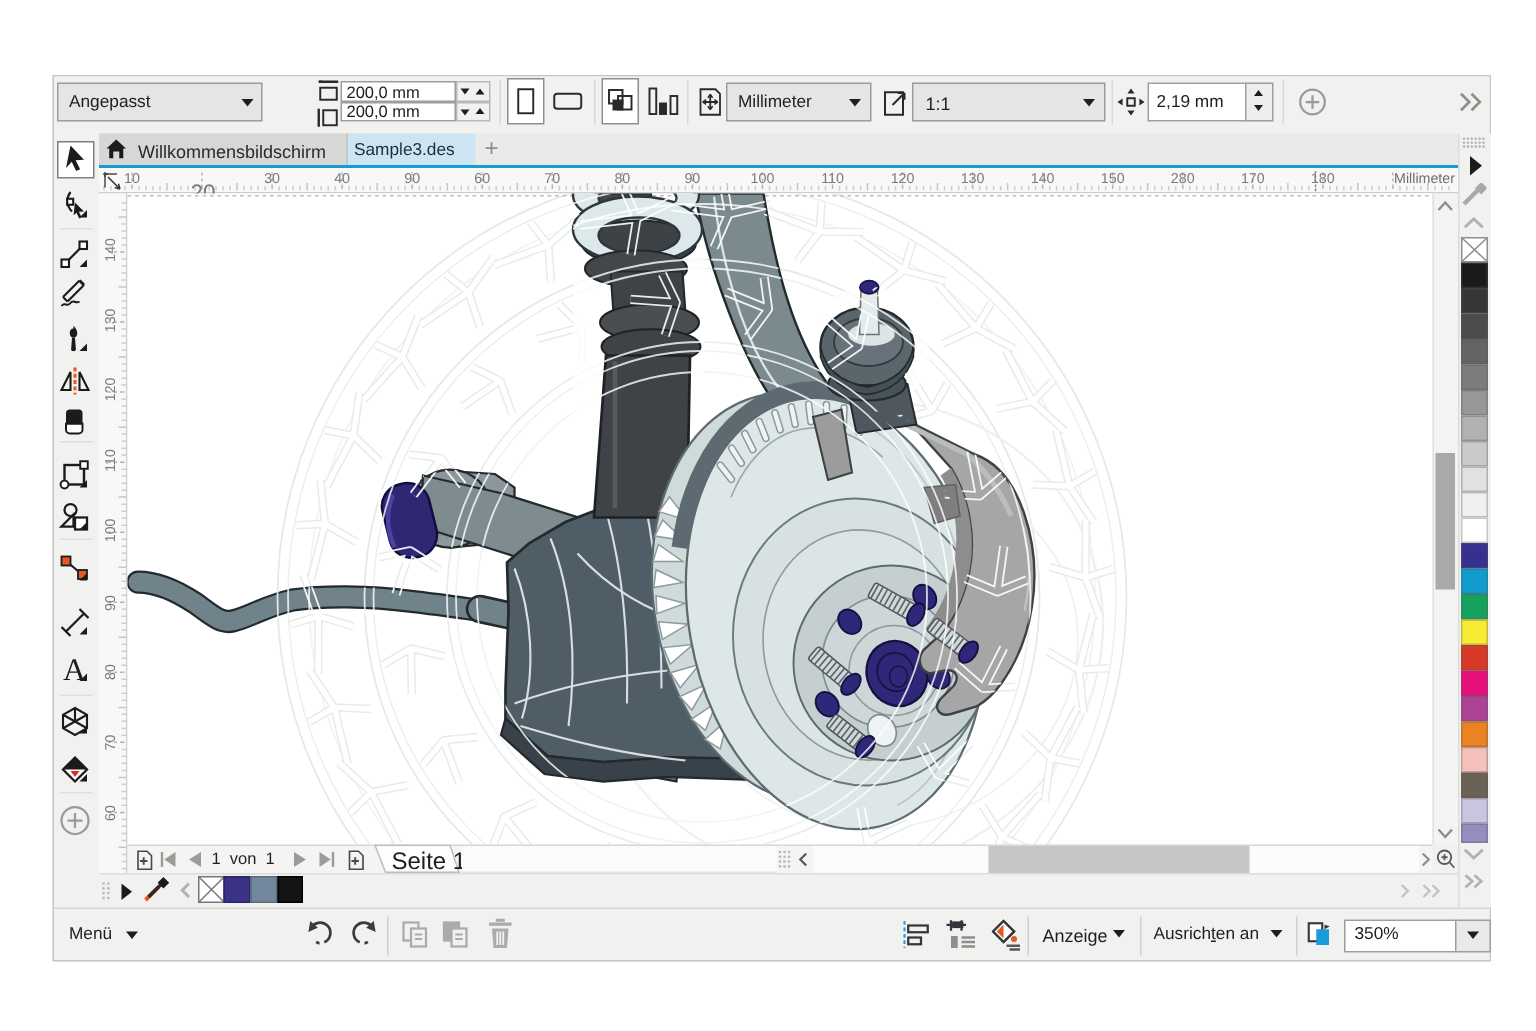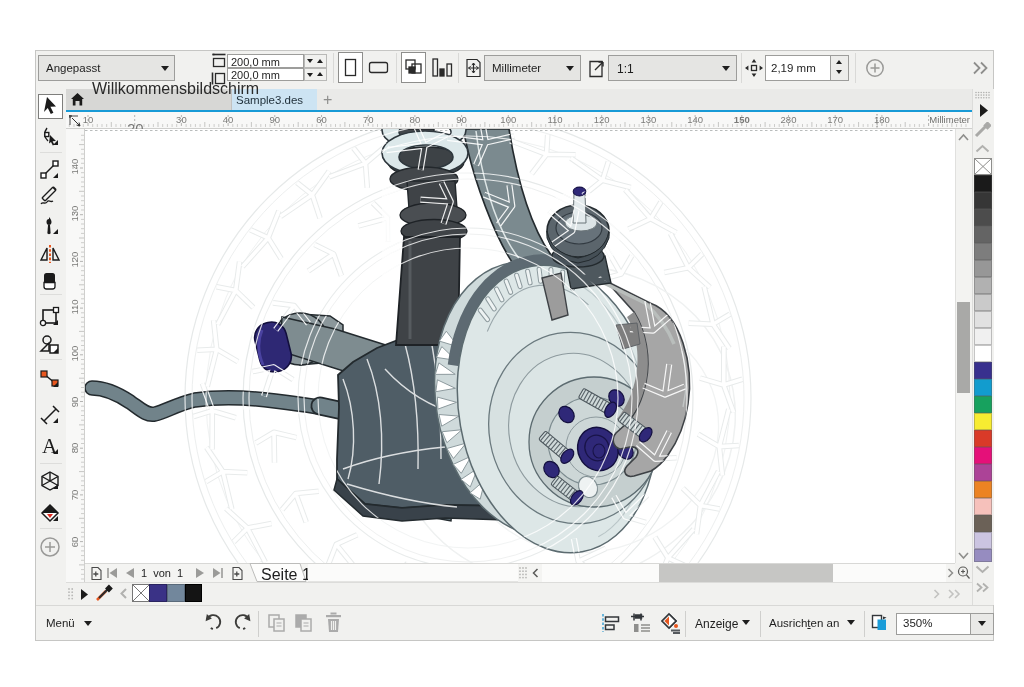--- a/index.html
+++ b/index.html
@@ -106,21 +106,21 @@
 <g fill="none" stroke="#8e8e8c" stroke-width="1.8">
 <path d="M2 1.5l5.5 5.5L2 12.5M9 1.5l5.5 5.5L9 12.5"></path>
       </g>
     </svg>
 <div class="abs" style="left:66px;top:89px;width:906px;height:21px;background:#eaeae8"></div>
 <div class="abs" style="left:66px;top:89px;width:166px;height:21px;background:#d7d7d5;border-right:1px solid #c2c2c0"></div>
 <div class="abs" style="left:232px;top:89px;width:85px;height:21px;background:#cde4f3"></div>
 <svg class="abs" style="left:70px;top:92px" width="15" height="15" viewBox="0 0 15 15">
 <path d="M7.5 1L14 7h-1.8v6.5H9.5V9h-4v4.5H2.8V7H1z" fill="#1b1b1b"></path>
     </svg>
-<div style="position:absolute;left:92px;top:80px;font-size:16px;color:#2a2a2a;font-weight:400;white-space:nowrap;">Willkommensbildschirm</div>
+<div style="position:absolute;left:92px;top:94px;font-size:12px;color:#2a2a2a;font-weight:400;white-space:nowrap;">Willkommensbildschirm</div>
 <div style="position:absolute;left:236px;top:94px;font-size:11.5px;color:#1e2e38;font-weight:400;white-space:nowrap;">Sample3.des</div>
 <div style="position:absolute;left:323px;top:91px;font-size:16px;color:#8e8e8c;font-weight:400;white-space:nowrap;">+</div>
 <div class="abs" style="left:66px;top:110px;width:906px;height:2px;background:#189ad6"></div>
 <div class="abs" style="left:66px;top:112px;width:906px;height:16.5px;background:#f8f8f7;border-bottom:1px solid #cfcfcd"></div>
 <svg class="abs" style="left:66px;top:112px" width="906" height="16" viewBox="0 0 906 16">
       <path d="M3.3 12v3" stroke="#cdcdcb" stroke-width="1"></path>
       <path d="M8.0 12v3" stroke="#cdcdcb" stroke-width="1"></path>
       <path d="M12.7 12v3" stroke="#cdcdcb" stroke-width="1"></path>
       <path d="M17.3 12v3" stroke="#cdcdcb" stroke-width="1"></path>
       <path d="M22.0 3v2m0 2v2m0 2v3" stroke="#b4b4b2" stroke-width="1"></path>
@@ -321,21 +321,21 @@
 <div style="position:absolute;left:265.8px;top:114px;font-size:9.5px;color:#7a7a78;font-weight:400;white-space:nowrap;width:18px;text-align:center">90</div>
 <div style="position:absolute;left:312.5px;top:114px;font-size:9.5px;color:#7a7a78;font-weight:400;white-space:nowrap;width:18px;text-align:center">60</div>
 <div style="position:absolute;left:359.20000000000005px;top:114px;font-size:9.5px;color:#7a7a78;font-weight:400;white-space:nowrap;width:18px;text-align:center">70</div>
 <div style="position:absolute;left:405.90000000000003px;top:114px;font-size:9.5px;color:#7a7a78;font-weight:400;white-space:nowrap;width:18px;text-align:center">80</div>
 <div style="position:absolute;left:452.6px;top:114px;font-size:9.5px;color:#7a7a78;font-weight:400;white-space:nowrap;width:18px;text-align:center">90</div>
 <div style="position:absolute;left:499.3px;top:114px;font-size:9.5px;color:#7a7a78;font-weight:400;white-space:nowrap;width:18px;text-align:center">100</div>
 <div style="position:absolute;left:546.0px;top:114px;font-size:9.5px;color:#7a7a78;font-weight:400;white-space:nowrap;width:18px;text-align:center">110</div>
 <div style="position:absolute;left:592.7px;top:114px;font-size:9.5px;color:#7a7a78;font-weight:400;white-space:nowrap;width:18px;text-align:center">120</div>
 <div style="position:absolute;left:639.4000000000001px;top:114px;font-size:9.5px;color:#7a7a78;font-weight:400;white-space:nowrap;width:18px;text-align:center">130</div>
 <div style="position:absolute;left:686.1px;top:114px;font-size:9.5px;color:#7a7a78;font-weight:400;white-space:nowrap;width:18px;text-align:center">140</div>
-<div style="position:absolute;left:732.8000000000001px;top:114px;font-size:9.5px;color:#7a7a78;font-weight:700;white-space:nowrap;width:18px;text-align:center">150</div>
+<div style="position:absolute;left:732.8000000000001px;top:114px;font-size:9.5px;color:#7a7a78;font-weight:400;white-space:nowrap;width:18px;text-align:center">150</div>
 <div style="position:absolute;left:779.5px;top:114px;font-size:9.5px;color:#7a7a78;font-weight:400;white-space:nowrap;width:18px;text-align:center">280</div>
 <div style="position:absolute;left:826.2px;top:114px;font-size:9.5px;color:#7a7a78;font-weight:400;white-space:nowrap;width:18px;text-align:center">170</div>
 <div style="position:absolute;left:872.9000000000001px;top:114px;font-size:9.5px;color:#7a7a78;font-weight:400;white-space:nowrap;width:18px;text-align:center">180</div>
 <div style="position:absolute;left:902px;top:114px;font-size:9.5px;color:#6f6f6d;font-weight:400;white-space:nowrap;width:68px;text-align:right">Millimeter</div>
 <svg class="abs" style="left:68px;top:114px" width="14" height="13" viewBox="0 0 14 13">
 <g stroke="#4a4a4a" fill="none" stroke-width="1">
 <path d="M1 2h9M2 1v10"></path>
 <path d="M1 2l3 0M2 1l0 3" stroke-width="1.4"></path>
 <path d="M4 4l8 8M12 12l-3.5-1M12 12l-1-3.5" stroke="#333"></path>
 </g>

